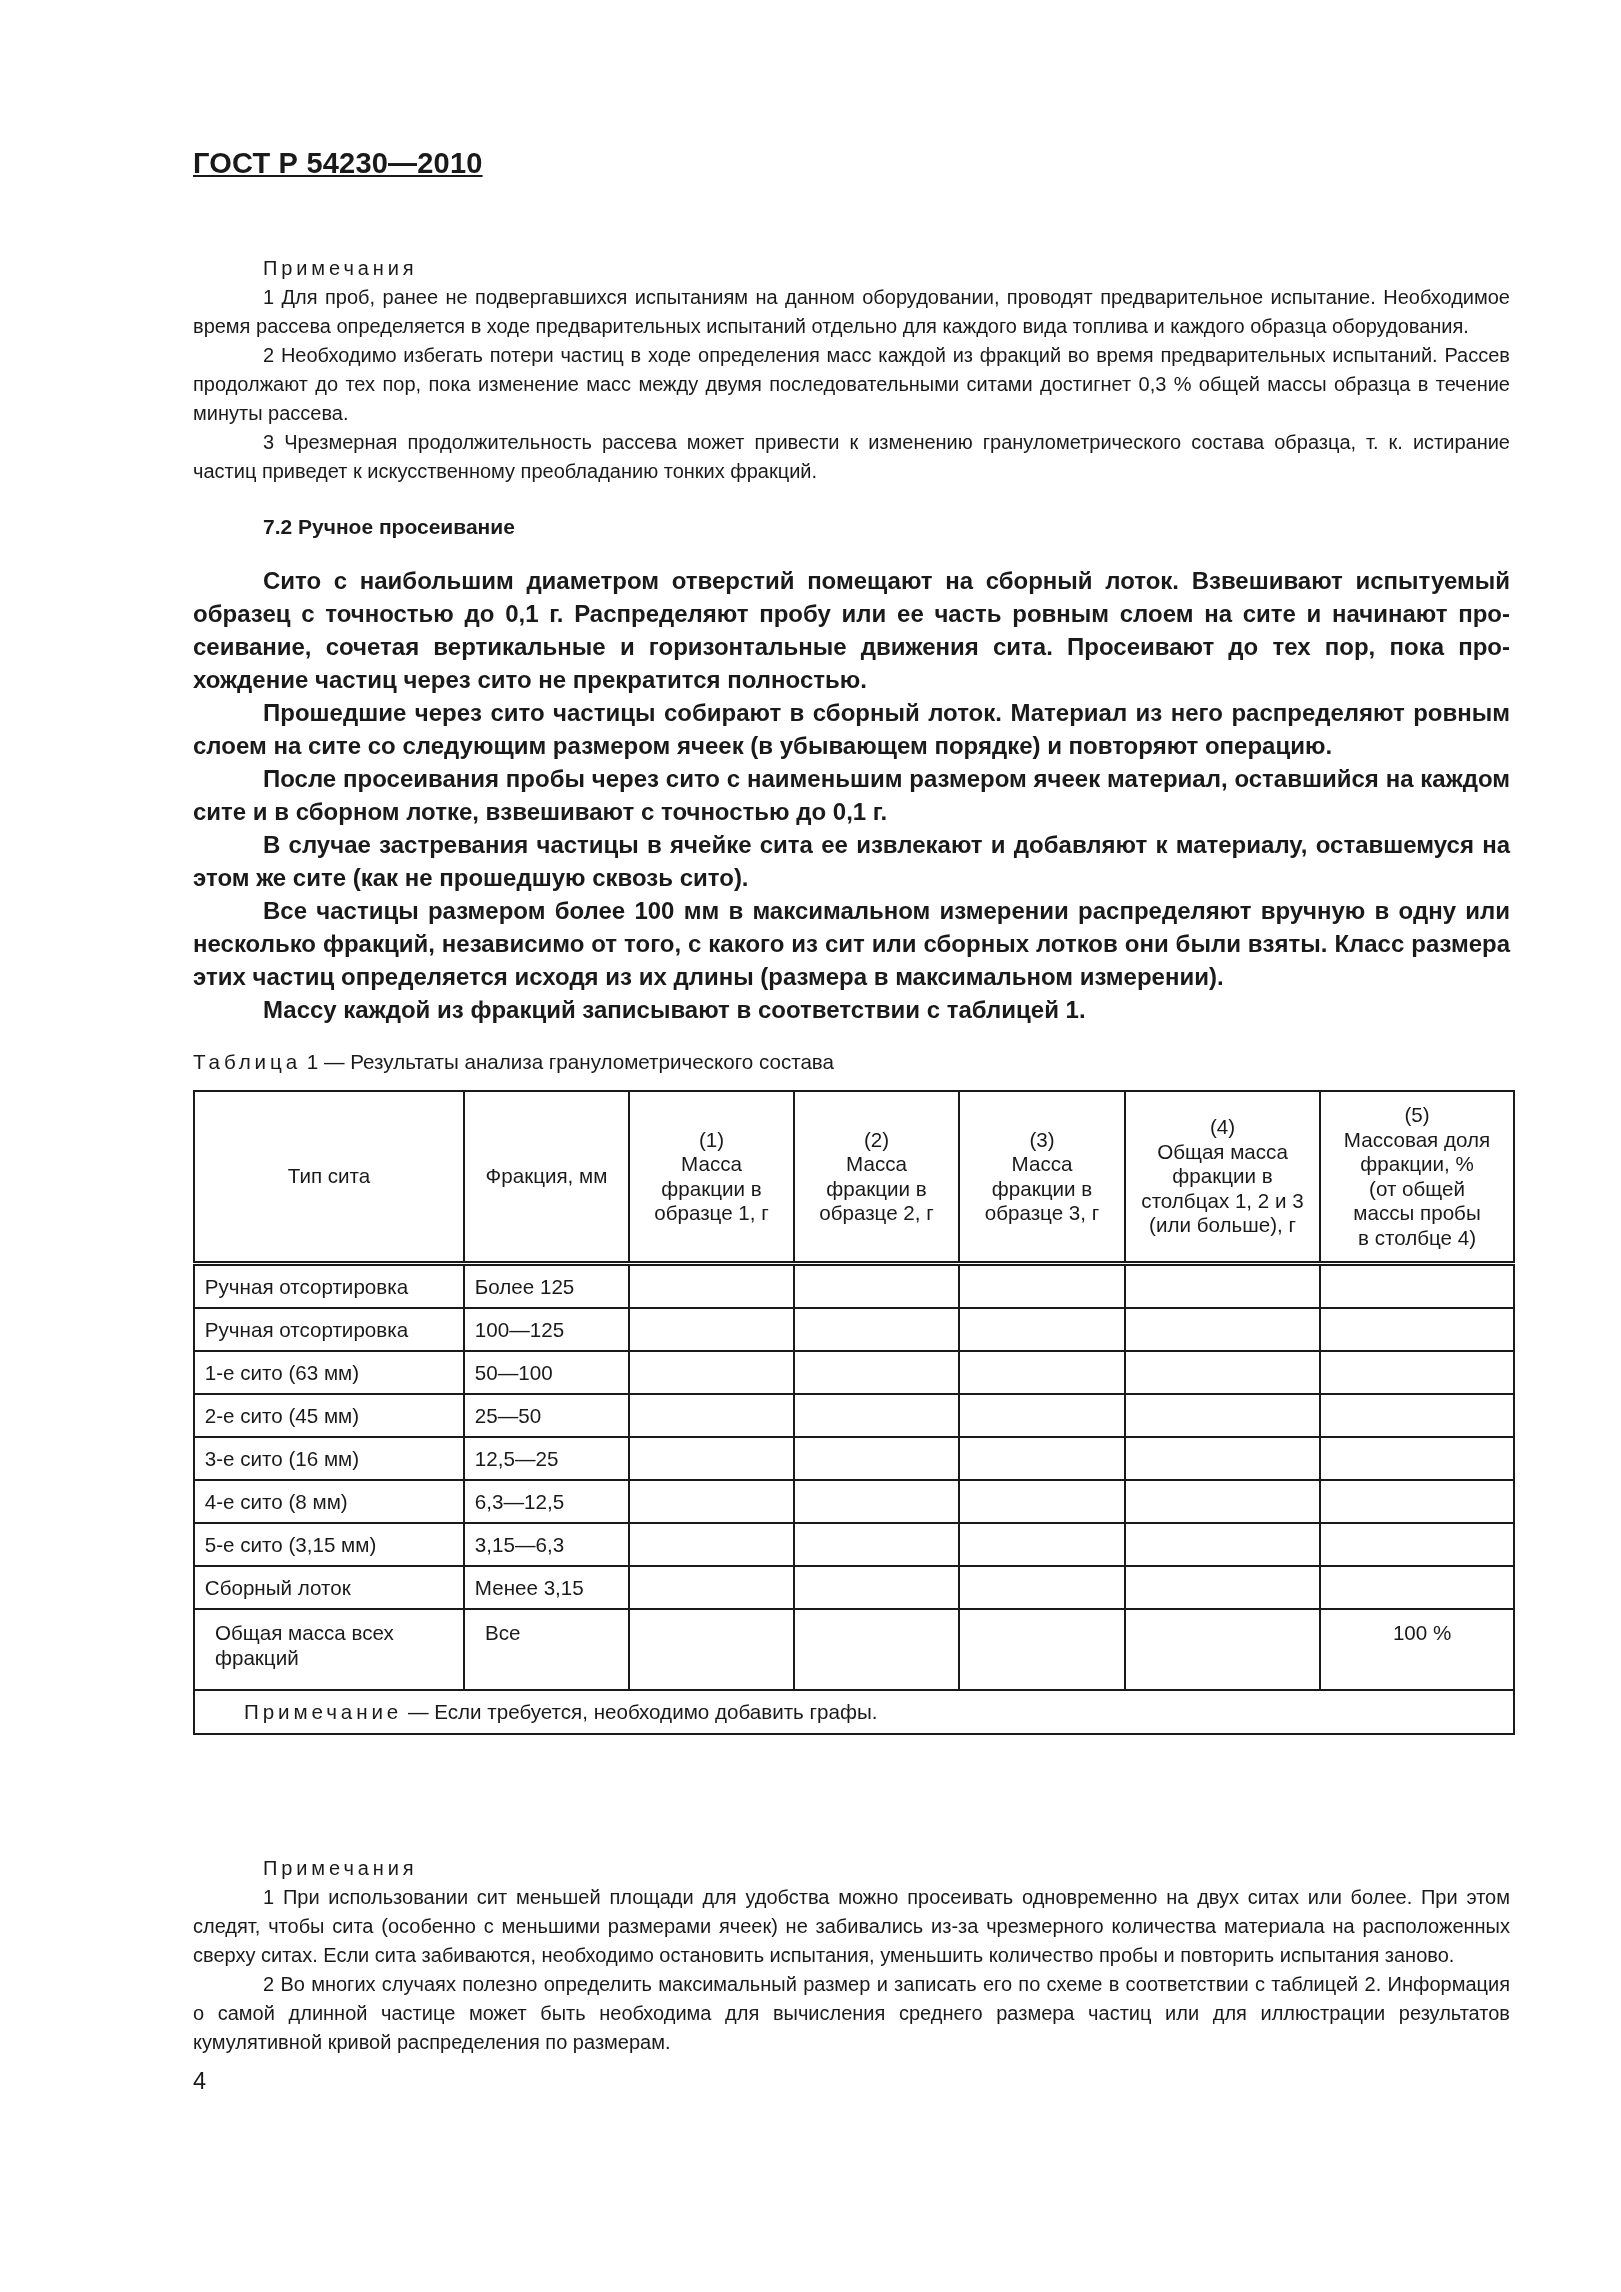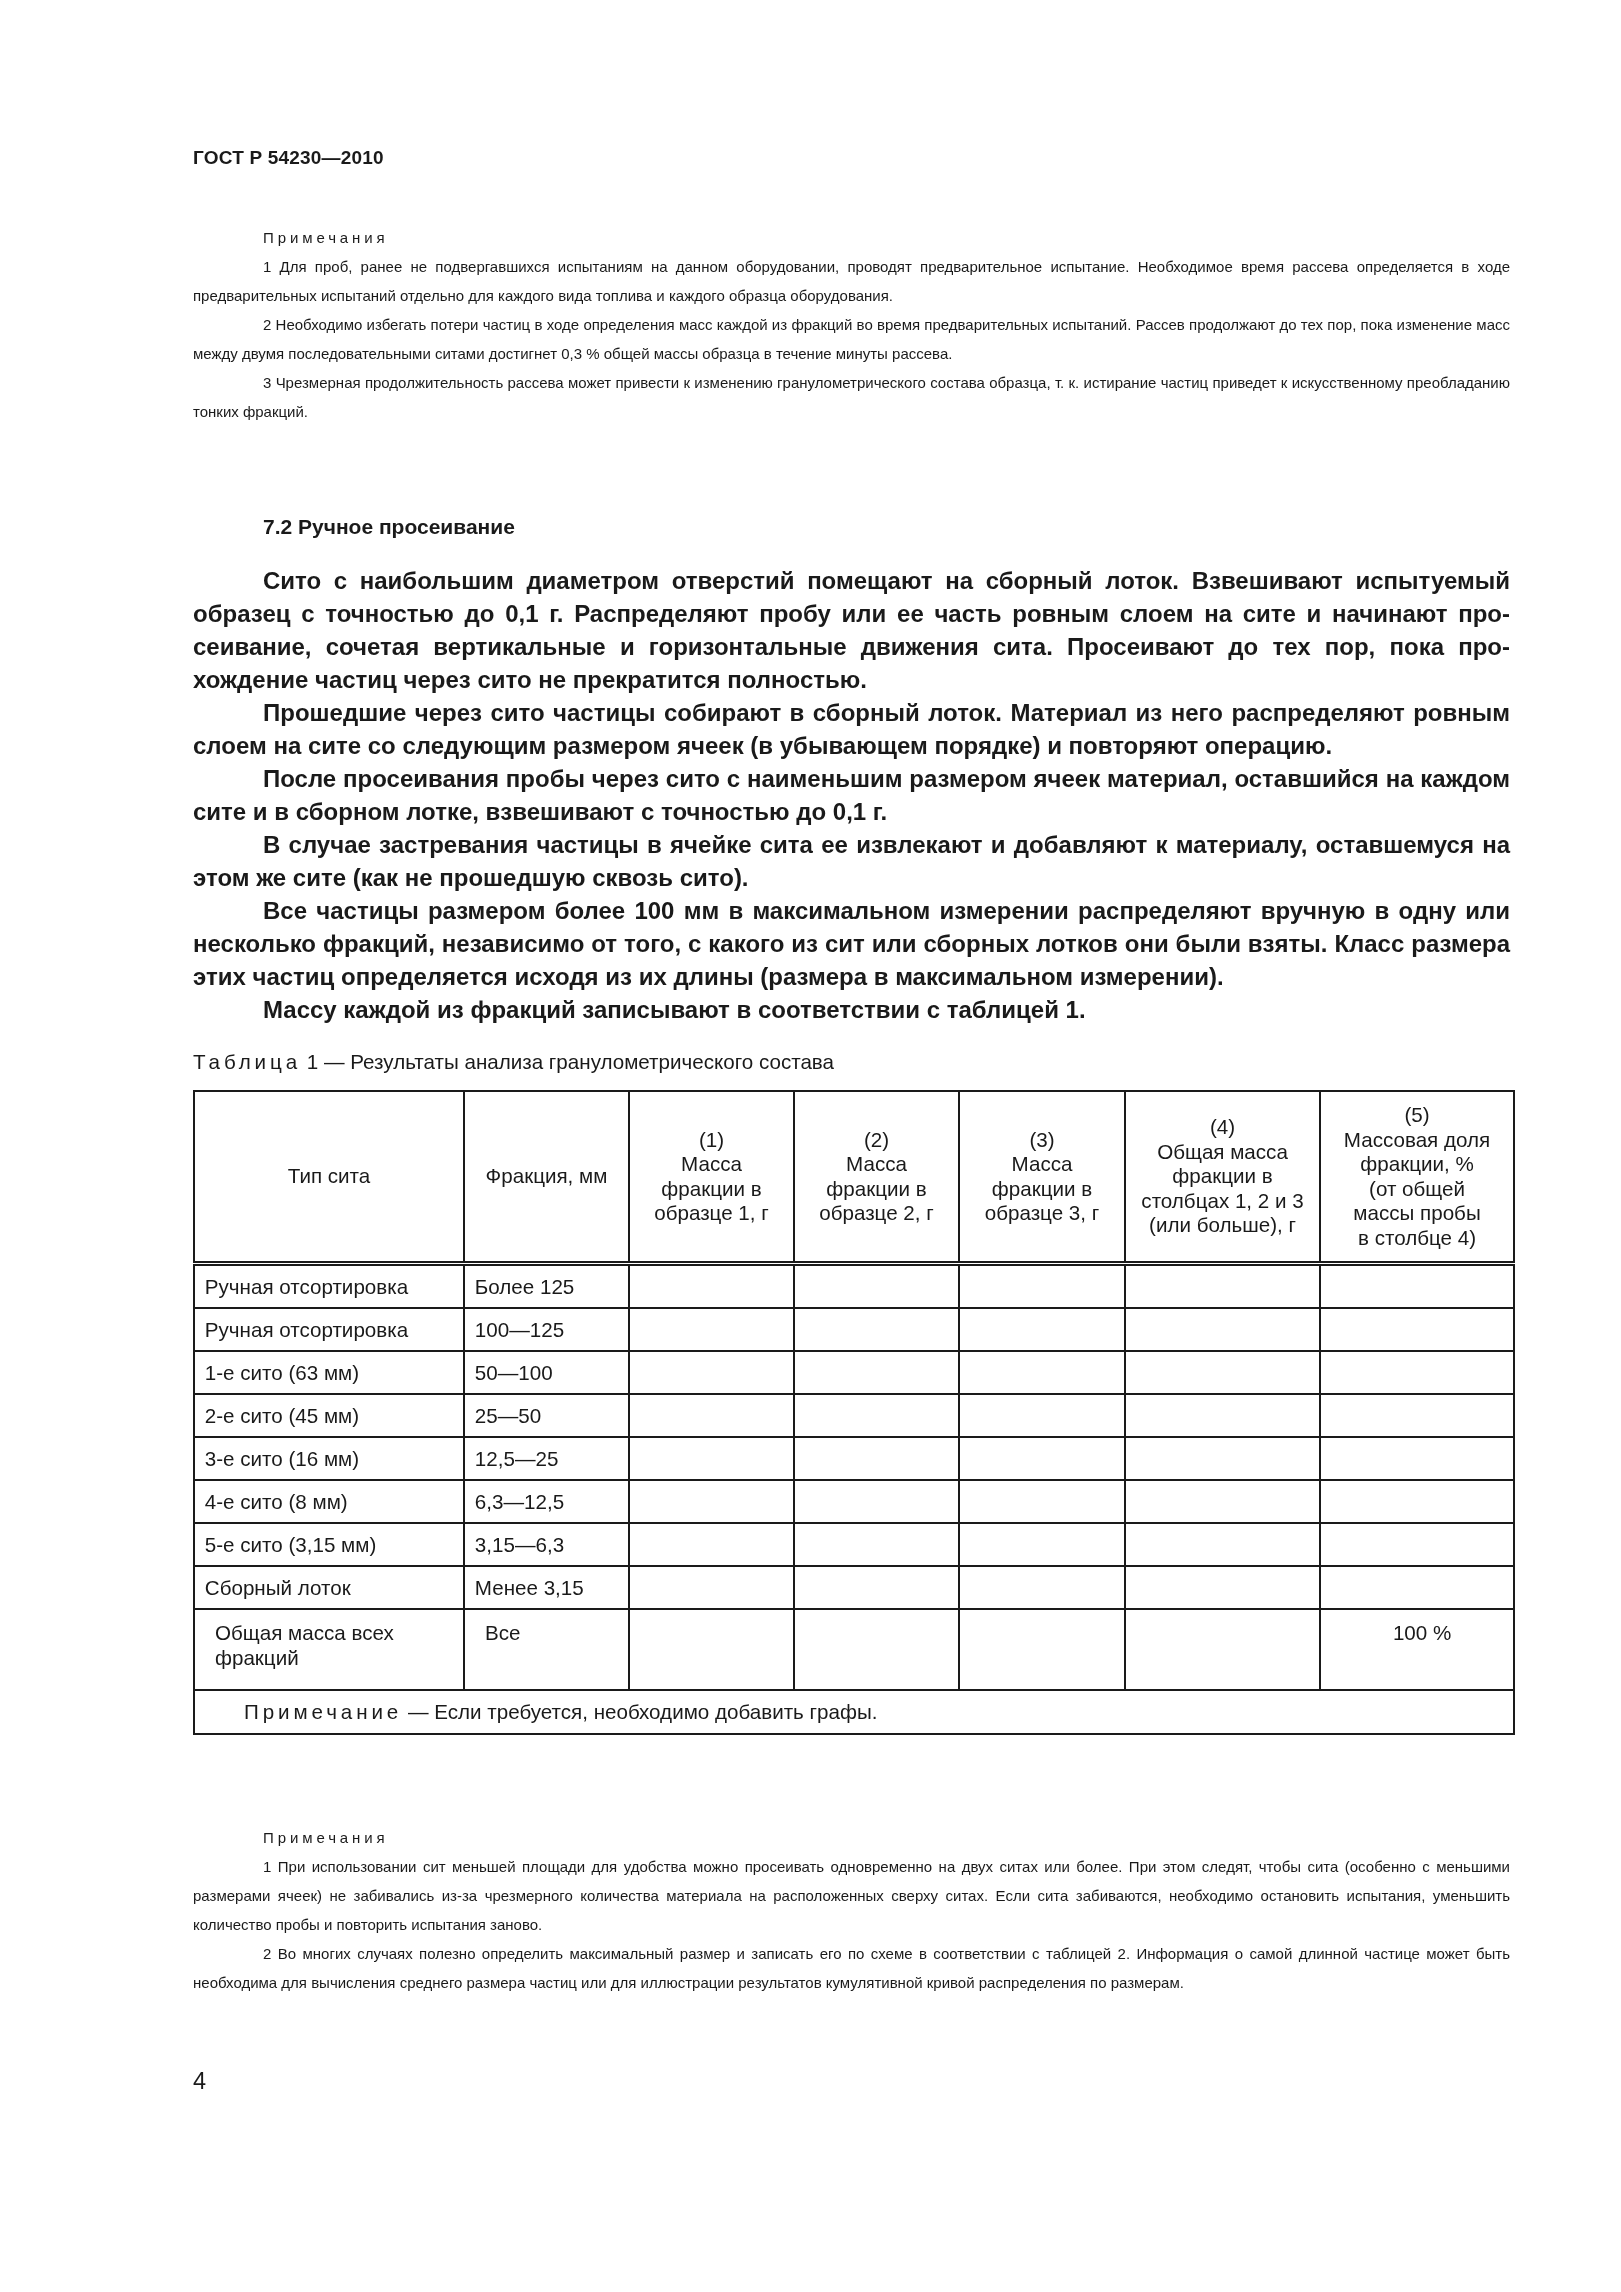--- a/index.html
+++ b/index.html
@@ -2,24 +2,24 @@
 <html><head>
 <meta charset="utf-8">
 <style>
   html, body { margin: 0; padding: 0; background: #ffffff; }
   body {
     width: 1621px; height: 2293px; position: relative; overflow: hidden;
     font-family: "Liberation Sans", sans-serif; color: #1a1a1a;
   }
   .abs { position: absolute; }
   .doc-header {
-    left: 193px; top: 147px; font-size: 19px; font-weight: bold; letter-spacing: 0.2px;
+    left: 193px; top: 147px; font-size: 29px; font-weight: bold; letter-spacing: 0.2px; text-decoration: underline;
   }
   .notes {
-    left: 193px; width: 1317px; font-size: 15px; line-height: 29px; text-align: justify;
+    left: 193px; width: 1317px; font-size: 20px; line-height: 29px; text-align: justify; margin-top: 31px;
   }
   .notes p { margin: 0; text-indent: 70px; }
   .spaced { letter-spacing: 3.9px; }
   .section-title {
     left: 263px; top: 515px; font-size: 21px; font-weight: bold;
   }
   .body-text {
     left: 193px; top: 564px; width: 1317px; font-size: 24px; line-height: 33px; text-align: justify;
   }
   .body-text p { margin: 0; text-indent: 70px; font-weight: bold; }

